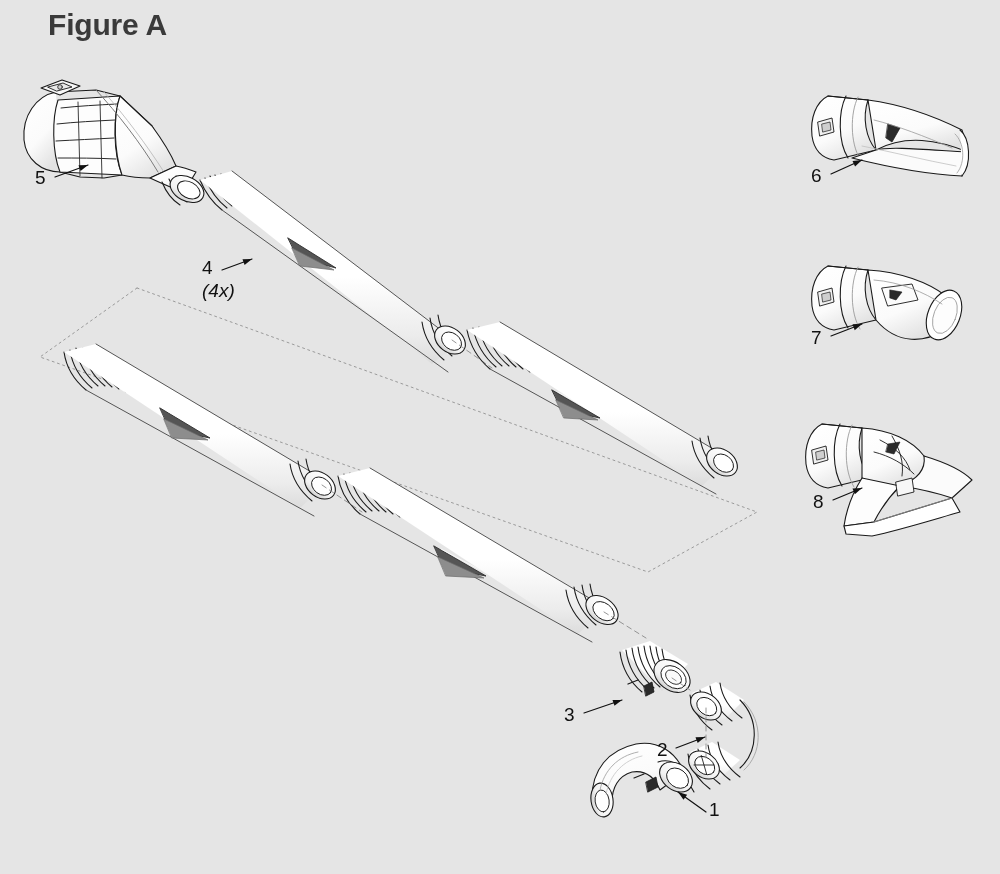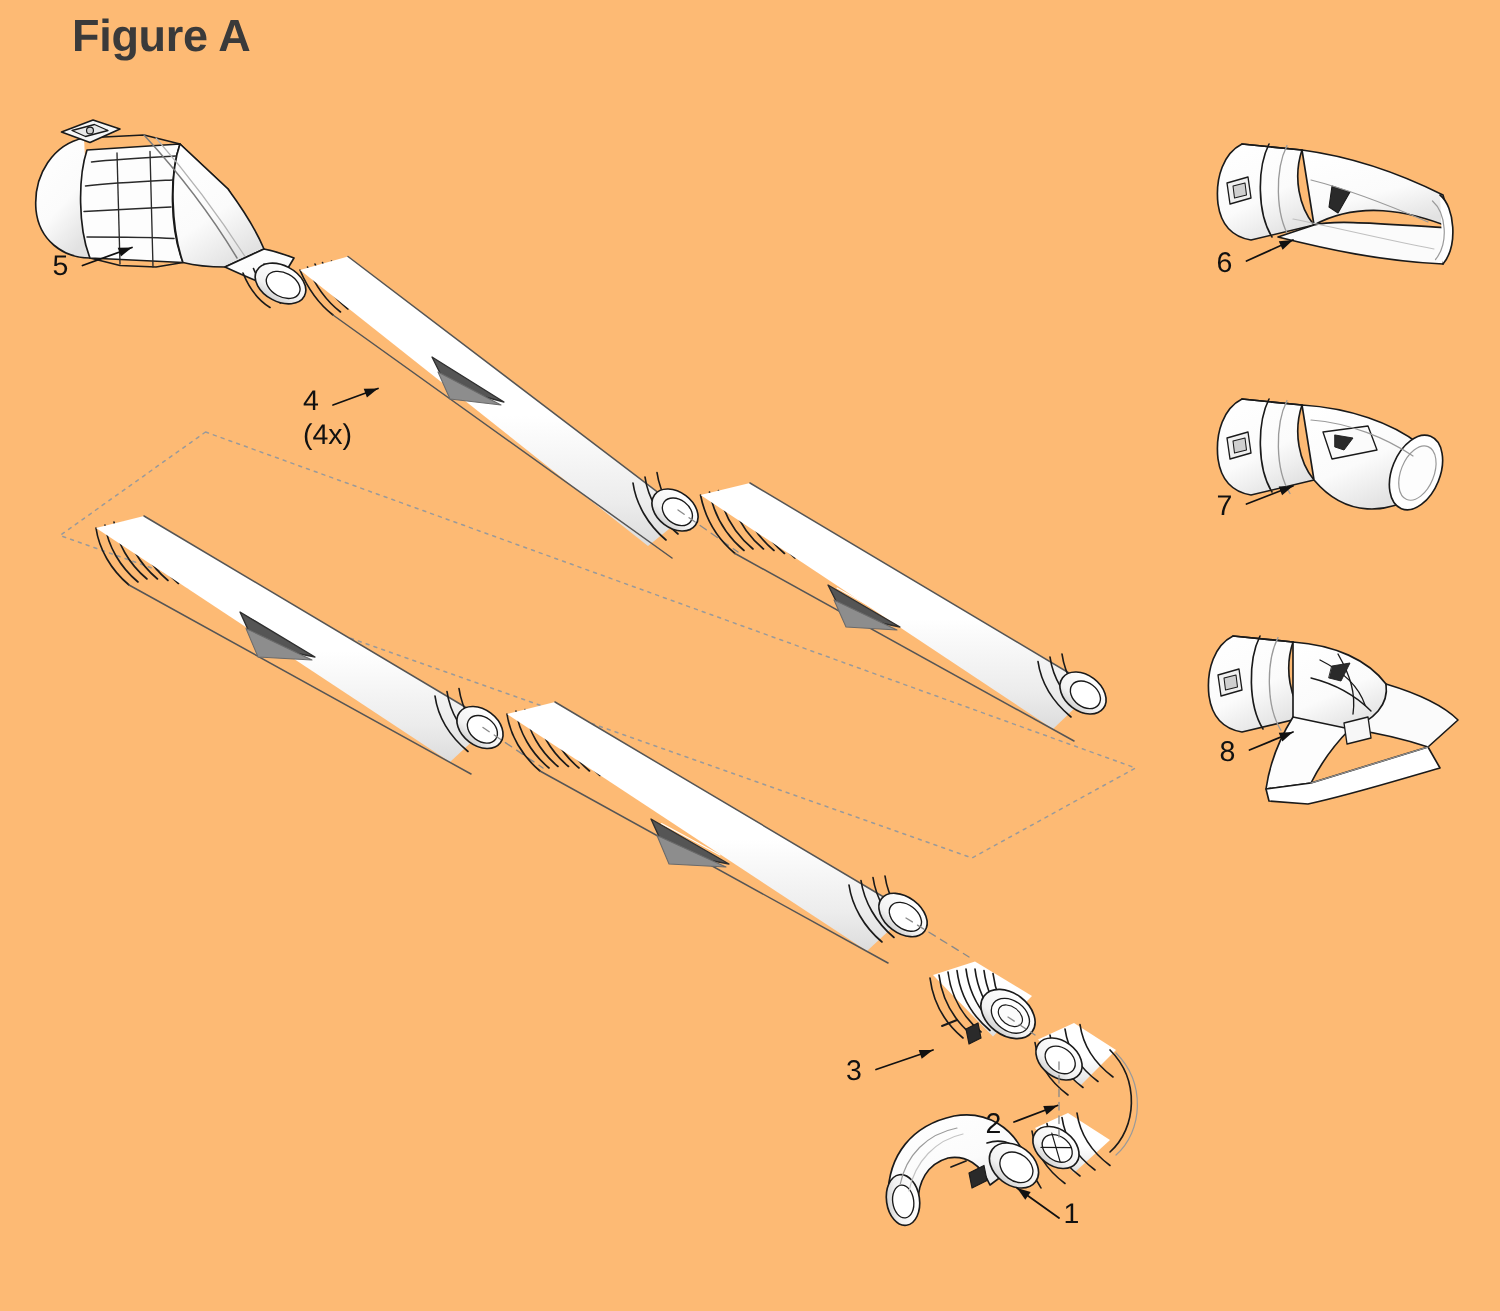--- a/index.html
+++ b/index.html
@@ -31,33 +31,34 @@
     font-size: 19px;
     color: #111111;
     font-family: "Liberation Sans", sans-serif;
     white-space: nowrap;
   }
   .callout .sub {
     display: block;
     text-align: center;
     font-size: 19px;
     margin-top: 1px;
+    font-style: italic;
   }
   #art {
     position: absolute;
     left: 0;
     top: 0;
     width: 1000px;
     height: 874px;
   }
 </style>
 </head>
 <body>
 
-<div id="page" style="background: #fdba74;">
+<div id="page" style="background: #e5e5e5;">
 
   <div id="figure-title" style="color: rgb(58, 58, 58);">Figure A</div>
 
   <svg id="art" viewBox="0 0 1000 874" width="1000" height="874" xmlns="http://www.w3.org/2000/svg">
     <defs>
       <linearGradient id="tubeShade" x1="0" y1="0" x2="0" y2="1">
         <stop offset="0%" stop-color="#ffffff"></stop>
         <stop offset="55%" stop-color="#ffffff"></stop>
         <stop offset="85%" stop-color="#ececec"></stop>
         <stop offset="100%" stop-color="#dcdcdc"></stop>

